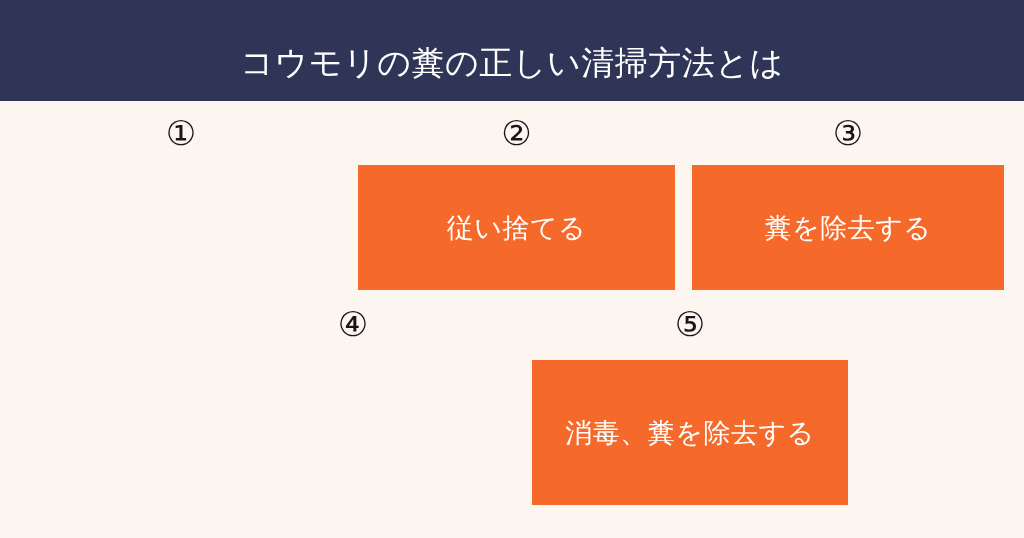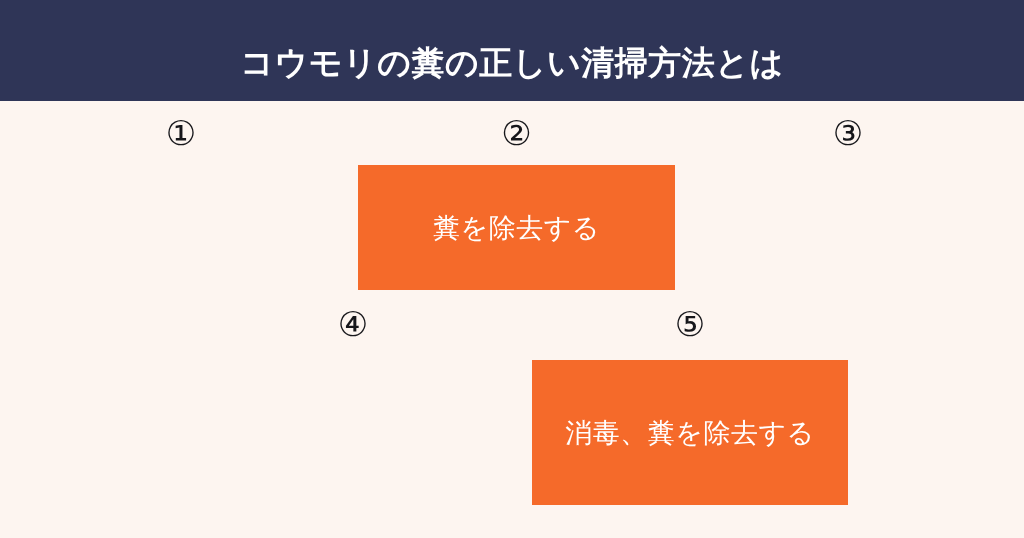--- a/index.html
+++ b/index.html
@@ -30,21 +30,21 @@
     height: 101px;
     background: #2f3557;
     display: flex;
     align-items: center;
     justify-content: center;
     box-sizing: border-box;
   }
   .header-title {
     color: #ffffff;
     font-size: 33px;
-    font-weight: bold;
+    font-weight: normal;
     letter-spacing: 0.5px;
     line-height: 1.1;
     text-align: center;
     white-space: nowrap;
     margin-top: 25px;
   }
 
   
   .steps-area {
     position: absolute;
@@ -117,26 +117,29 @@
 
   <div class="steps-area">
 
     <div class="step row1 step-1">
       <div class="step-number">①</div>
     </div>
 
     <div class="step row1 step-2">
       <div class="step-number">②</div>
       <div class="step-box">
-        <div class="step-label">糞を除去する</div>
+        <div class="step-label">従い捨てる</div>
       </div>
     </div>
 
     <div class="step row1 step-3">
       <div class="step-number">③</div>
+      <div class="step-box">
+        <div class="step-label">糞を除去する</div>
+      </div>
     </div>
 
     <div class="step row2 step-4">
       <div class="step-number">④</div>
     </div>
 
     <div class="step row2 step-5">
       <div class="step-number">⑤</div>
       <div class="step-box">
         <div class="step-label">消毒、糞を除去する</div>

